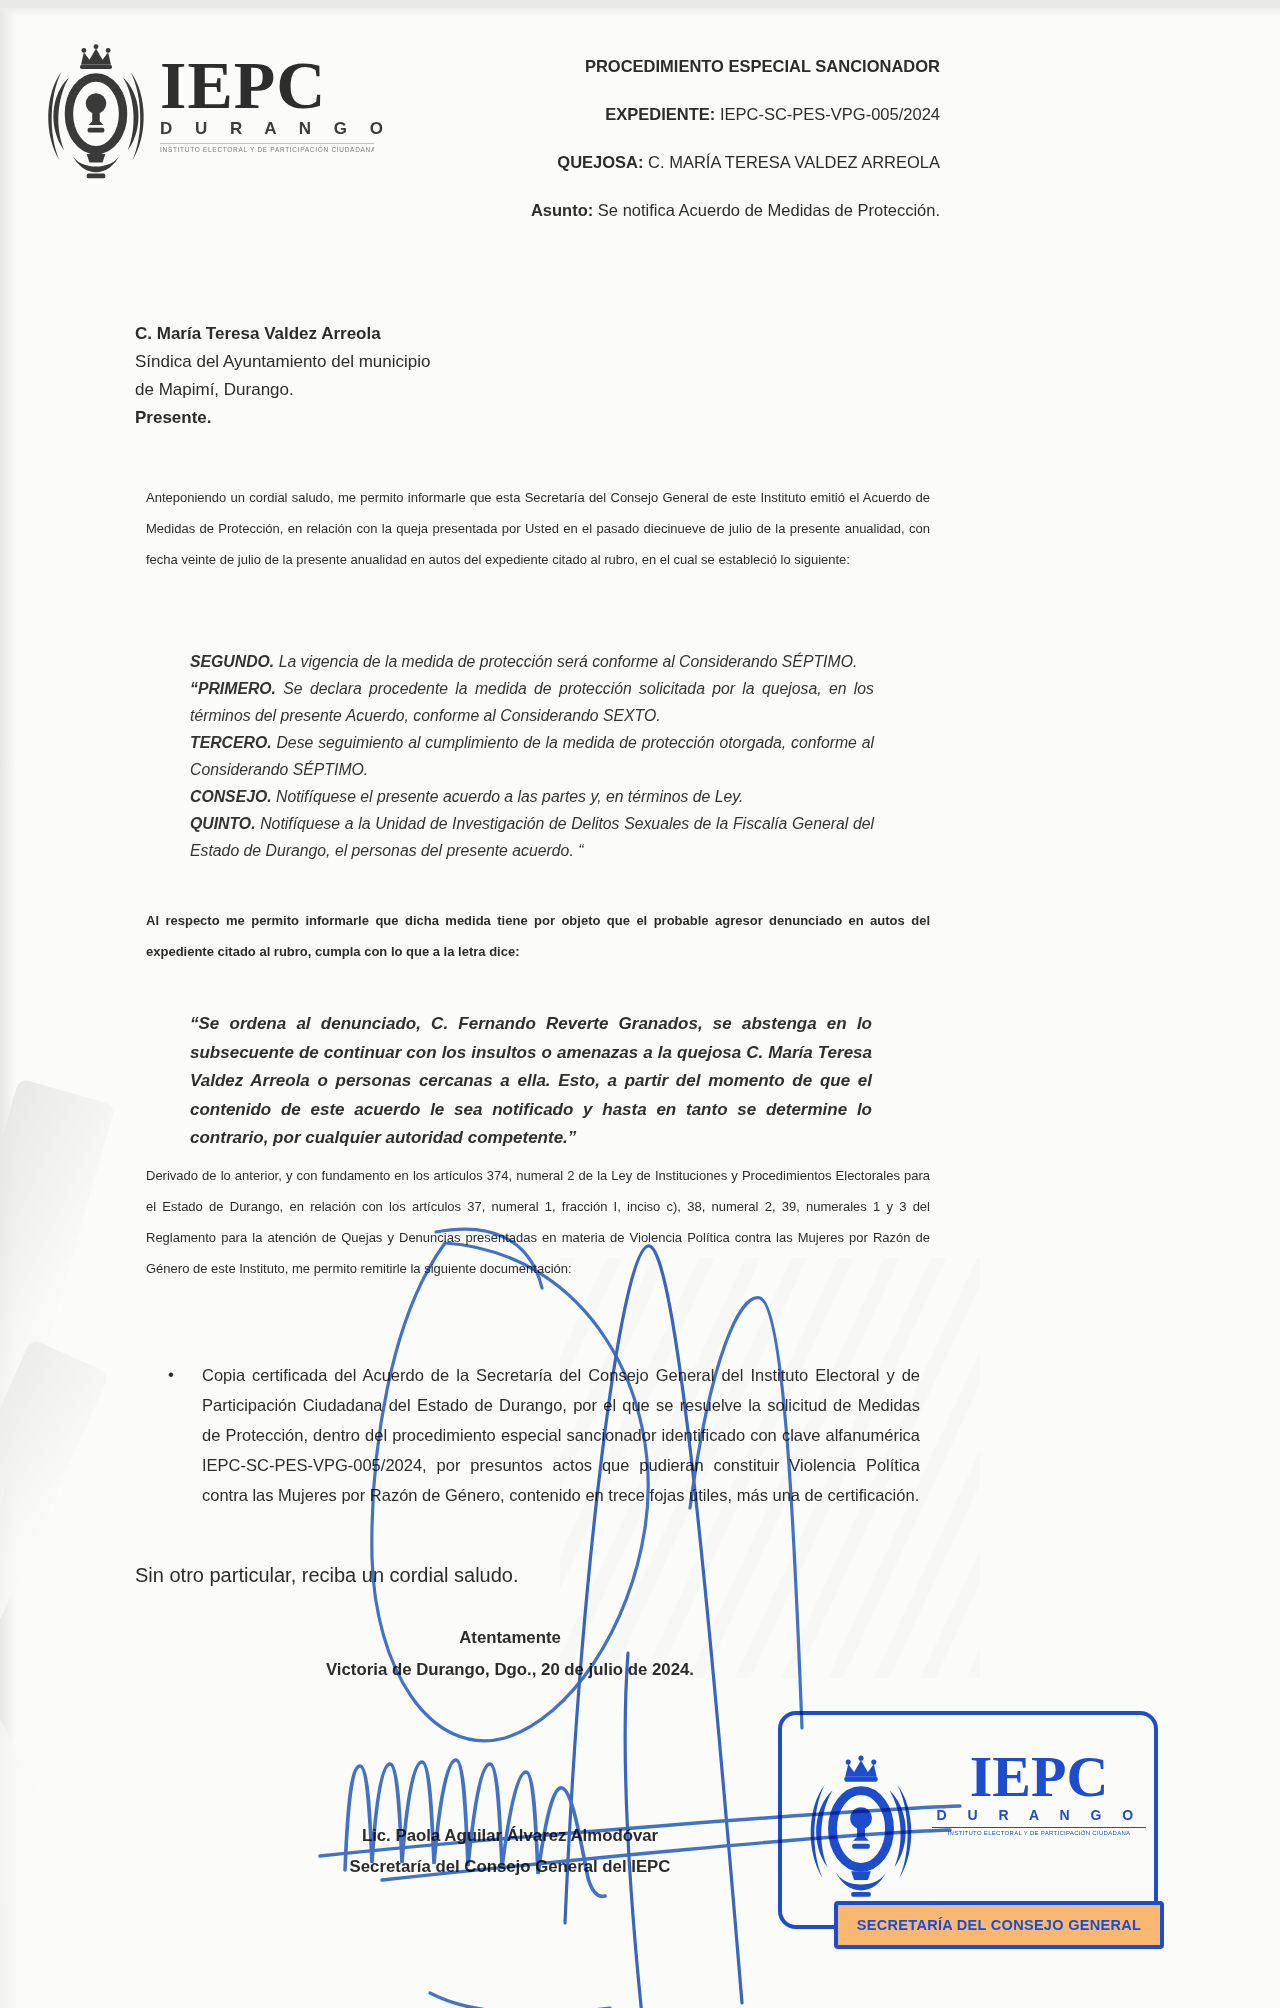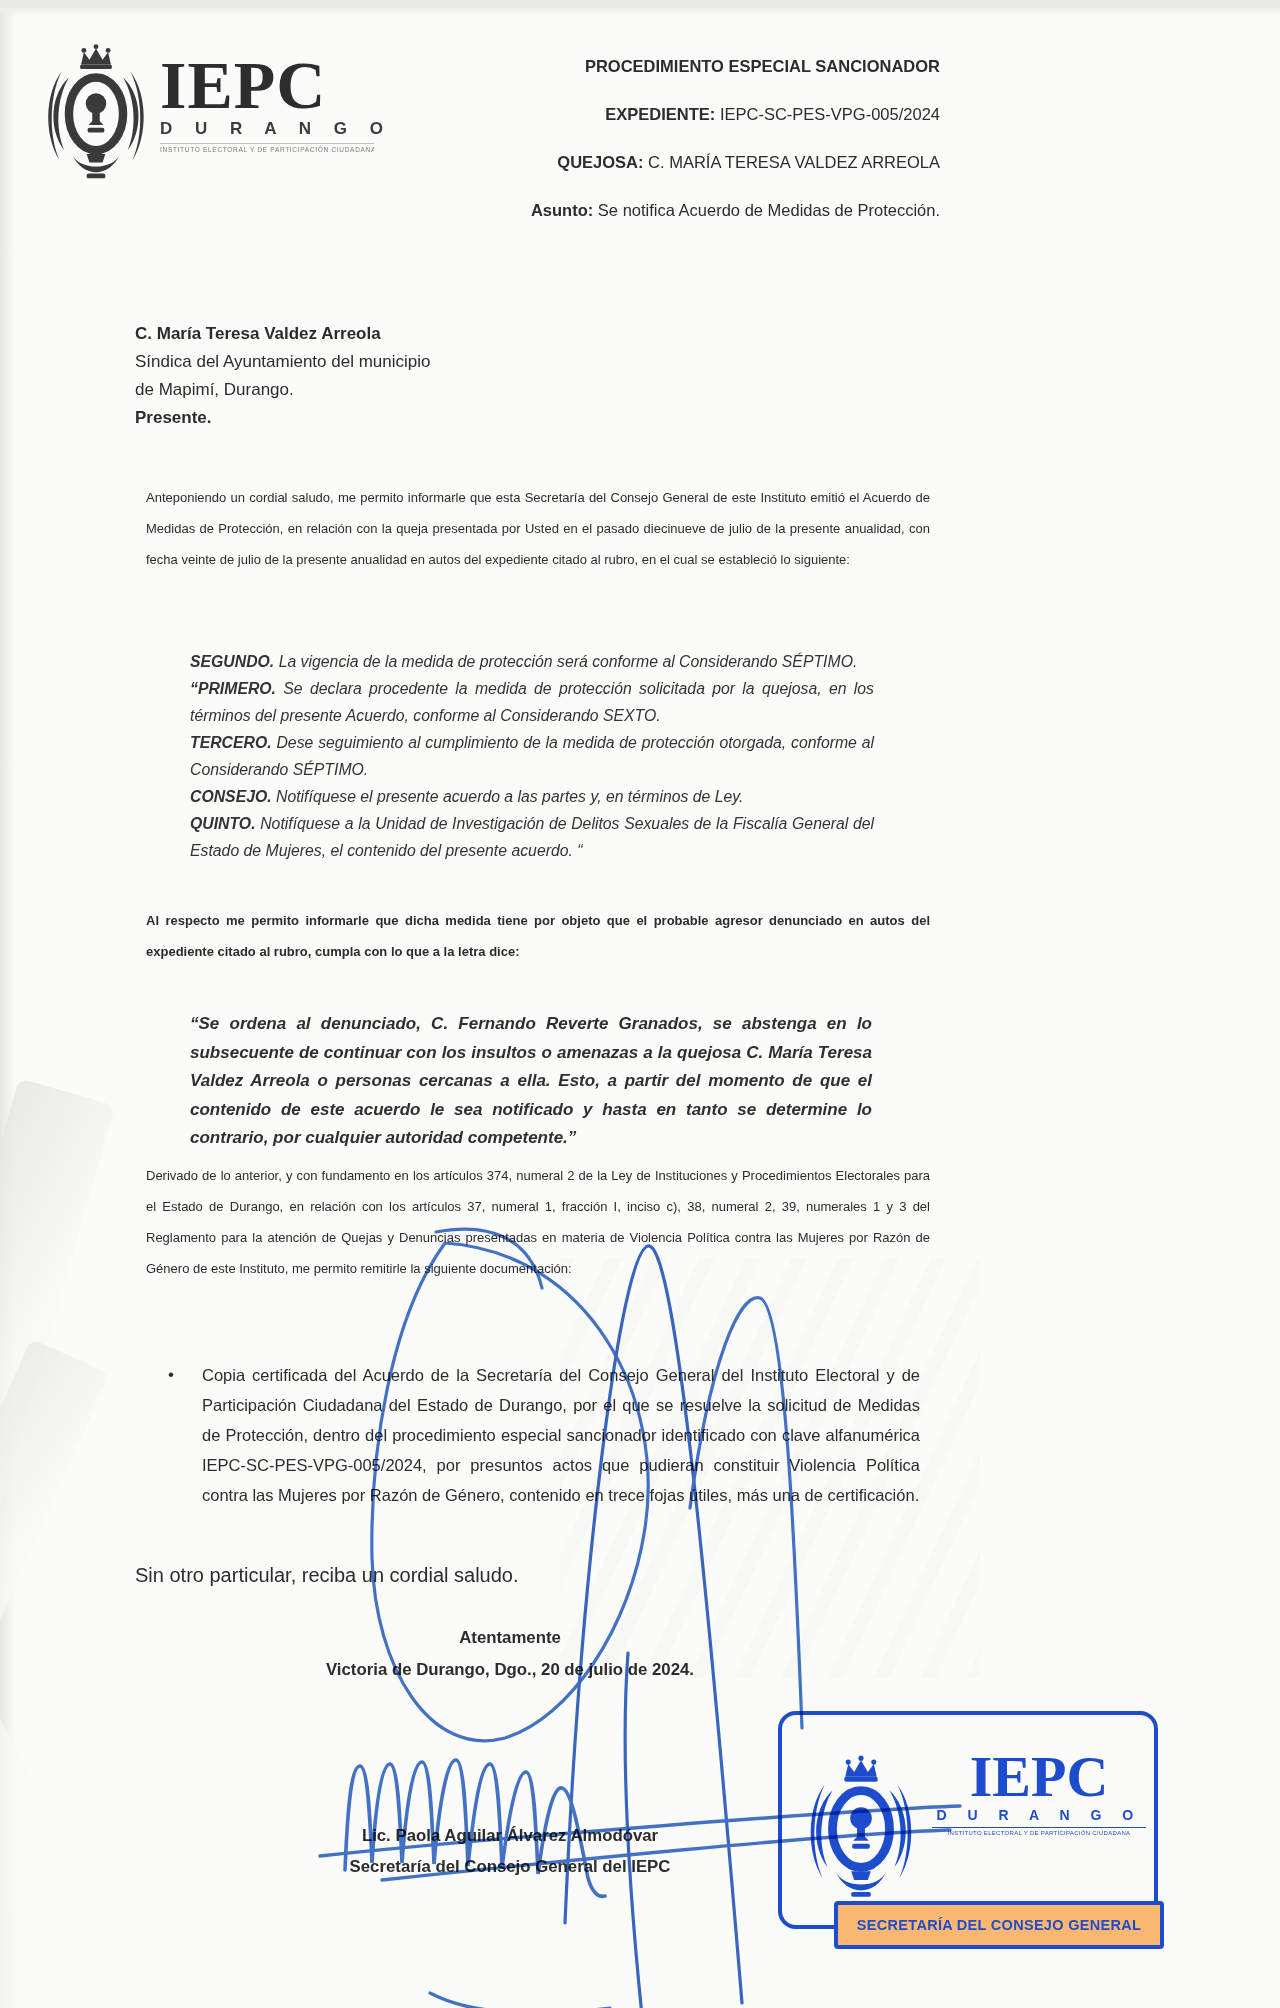--- a/index.html
+++ b/index.html
@@ -141,21 +141,21 @@
     <div class="b">Presente.</div>
   </div>
 
   <div class="para p1">Anteponiendo un cordial saludo, me permito informarle que esta Secretaría del Consejo General de este Instituto emitió el Acuerdo de Medidas de Protección, en relación con la queja presentada por Usted en el pasado diecinueve de julio de la presente anualidad, con fecha veinte de julio de la presente anualidad en autos del expediente citado al rubro, en el cual se estableció lo siguiente:</div>
 
   <div class="quote1">
     <p><span class="b">SEGUNDO.</span><span> La vigencia de la medida de protección será conforme al Considerando SÉPTIMO.</span></p>
     <p><span class="b">“PRIMERO.</span><span> Se declara procedente la medida de protección solicitada por la quejosa, en los términos del presente Acuerdo, conforme al Considerando SEXTO.</span></p>
     <p><span class="b">TERCERO.</span><span> Dese seguimiento al cumplimiento de la medida de protección otorgada, conforme al Considerando SÉPTIMO.</span></p>
     <p><span class="b">CONSEJO.</span><span> Notifíquese el presente acuerdo a las partes y, en términos de Ley.</span></p>
-    <p><span class="b">QUINTO.</span><span> Notifíquese a la Unidad de Investigación de Delitos Sexuales de la Fiscalía General del Estado de Mujeres, el contenido del presente acuerdo. “</span></p>
+    <p><span class="b">QUINTO.</span><span> Notifíquese a la Unidad de Investigación de Delitos Sexuales de la Fiscalía General del Estado de Durango, el personas del presente acuerdo. “</span></p>
   </div>
 
   <div class="para p2">Al respecto me permito informarle que dicha medida tiene por objeto que el probable agresor denunciado en autos del expediente citado al rubro, cumpla con lo que a la letra dice:</div>
 
   <div class="quote2">“Se ordena al denunciado, C. Fernando Reverte Granados, se abstenga en lo subsecuente de continuar con los insultos o amenazas a la quejosa C. María Teresa Valdez Arreola o personas cercanas a ella. Esto, a partir del momento de que el contenido de este acuerdo le sea notificado y hasta en tanto se determine lo contrario, por cualquier autoridad competente.”</div>
 
   <div class="para p3">Derivado de lo anterior, y con fundamento en los artículos 374, numeral 2 de la Ley de Instituciones y Procedimientos Electorales para el Estado de Durango, en relación con los artículos 37, numeral 1, fracción I, inciso c), 38, numeral 2, 39, numerales 1 y 3 del Reglamento para la atención de Quejas y Denuncias presentadas en materia de Violencia Política contra las Mujeres por Razón de Género de este Instituto, me permito remitirle la siguiente documentación:</div>
 
   <div class="bullet">
     <div class="bullet-dot">•</div>

